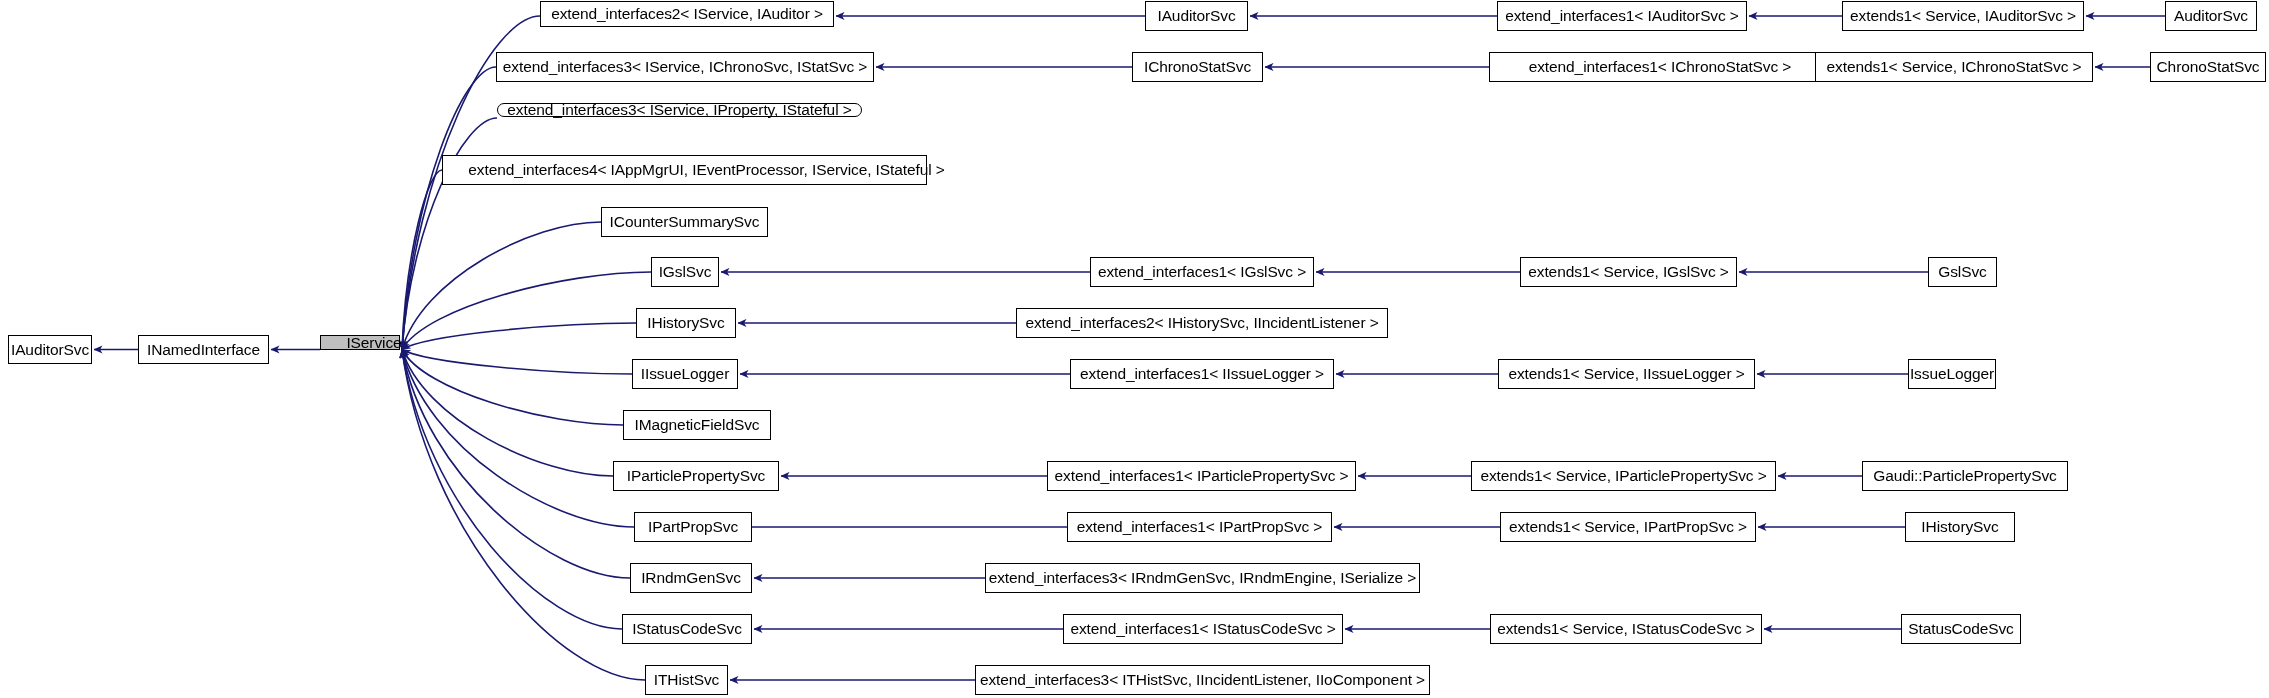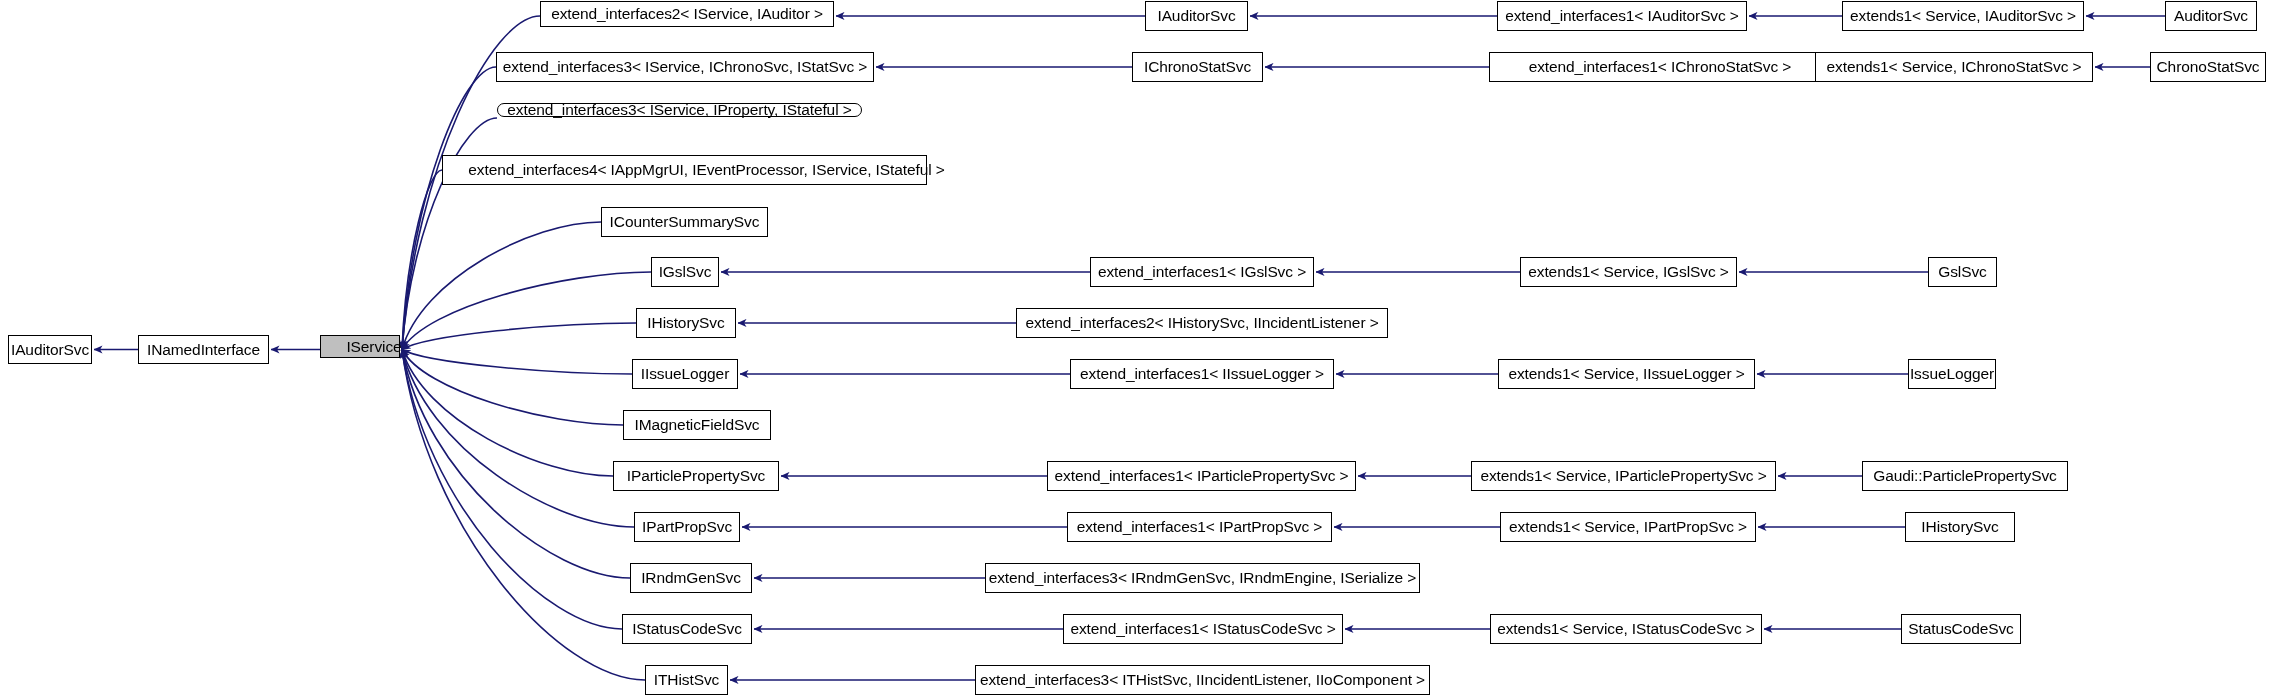--- a/index.html
+++ b/index.html
@@ -96,21 +96,21 @@
       <path d="M1490,629 L1345,629" fill="none" stroke="#191970" stroke-width="1.6" marker-end="url(#arrhead)"></path>
       <path d="M1901,629 L1764,629" fill="none" stroke="#191970" stroke-width="1.6" marker-end="url(#arrhead)"></path>
       <path d="M975,680 L730,680" fill="none" stroke="#191970" stroke-width="1.6" marker-end="url(#arrhead)"></path>
     </svg>
 <div class="node" style="left: 8px; top: 335px; width: 84px; height: 29px;">
       <span>IAuditorSvc</span>
     </div>
     <div class="node" style="left: 138px; top: 335px; width: 131px; height: 29px;">
       <span>INamedInterface</span>
     </div>
-    <div class="node root" style="left: 320px; top: 335px; width: 80px; height: 23px; padding-left: 28px;">
+    <div class="node root" style="left: 320px; top: 335px; width: 80px; height: 15px; padding-left: 28px;">
       <span>IService</span>
     </div>
     <div class="node" style="left: 540px; top: 1px; width: 294px; height: 26px;">
       <span>extend_interfaces2&lt; IService, IAuditor &gt;</span>
     </div>
     <div class="node" style="left: 1145px; top: 1px; width: 103px; height: 30px;">
       <span>IAuditorSvc</span>
     </div>
     <div class="node" style="left: 1497px; top: 1px; width: 250px; height: 30px;">
       <span>extend_interfaces1&lt; IAuditorSvc &gt;</span>
@@ -183,21 +183,21 @@
     </div>
     <div class="node" style="left: 1047px; top: 461px; width: 309px; height: 30px;">
       <span>extend_interfaces1&lt; IParticlePropertySvc &gt;</span>
     </div>
     <div class="node" style="left: 1471px; top: 461px; width: 305px; height: 30px;">
       <span>extends1&lt; Service, IParticlePropertySvc &gt;</span>
     </div>
     <div class="node" style="left: 1862px; top: 461px; width: 206px; height: 30px;">
       <span>Gaudi::ParticlePropertySvc</span>
     </div>
-    <div class="node" style="left: 634px; top: 512px; width: 106px; height: 30px;">
+    <div class="node" style="left: 634px; top: 512px; width: 118px; height: 30px;">
       <span>IPartPropSvc</span>
     </div>
     <div class="node" style="left: 1067px; top: 512px; width: 265px; height: 30px;">
       <span>extend_interfaces1&lt; IPartPropSvc &gt;</span>
     </div>
     <div class="node" style="left: 1500px; top: 512px; width: 256px; height: 30px;">
       <span>extends1&lt; Service, IPartPropSvc &gt;</span>
     </div>
     <div class="node" style="left: 1905px; top: 512px; width: 110px; height: 30px;">
       <span>IHistorySvc</span>

